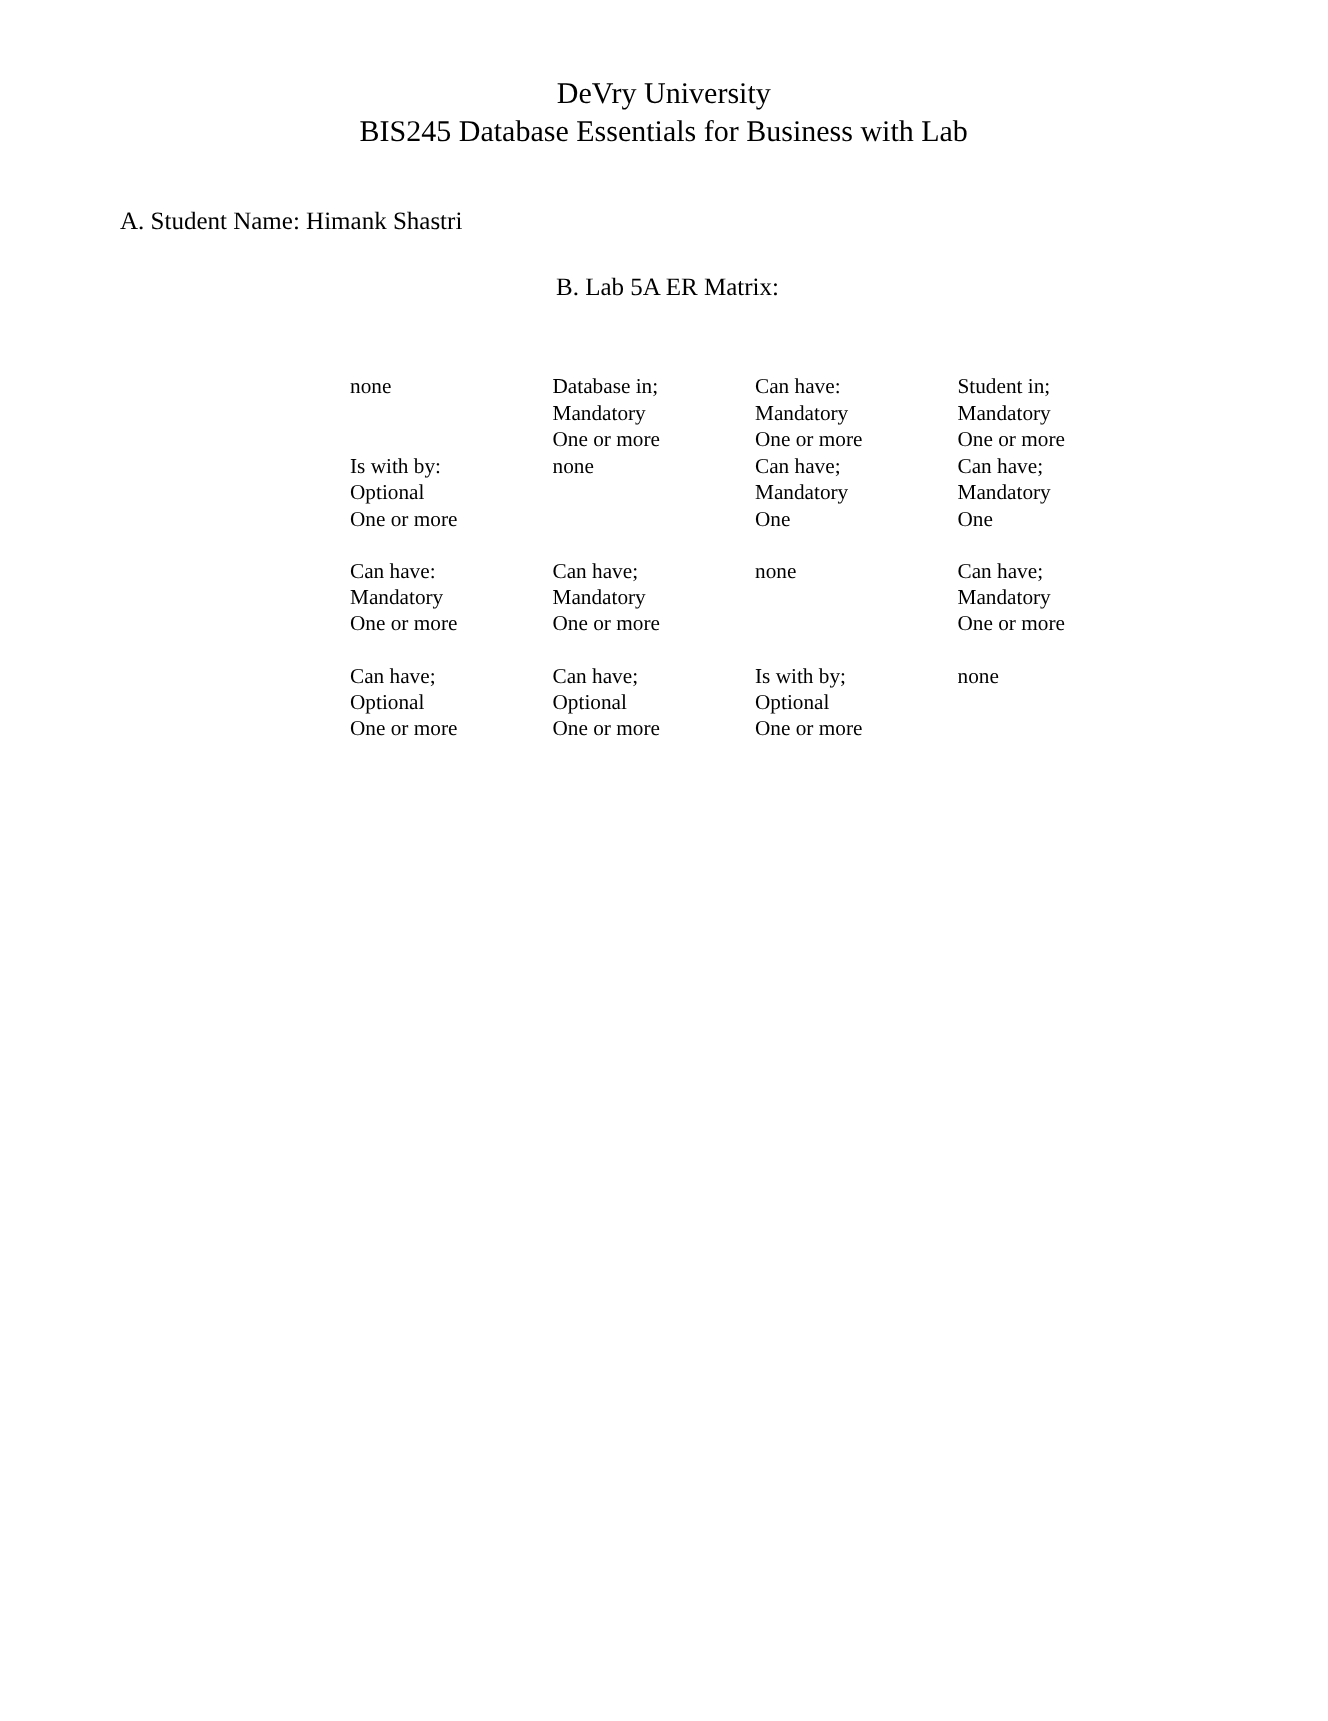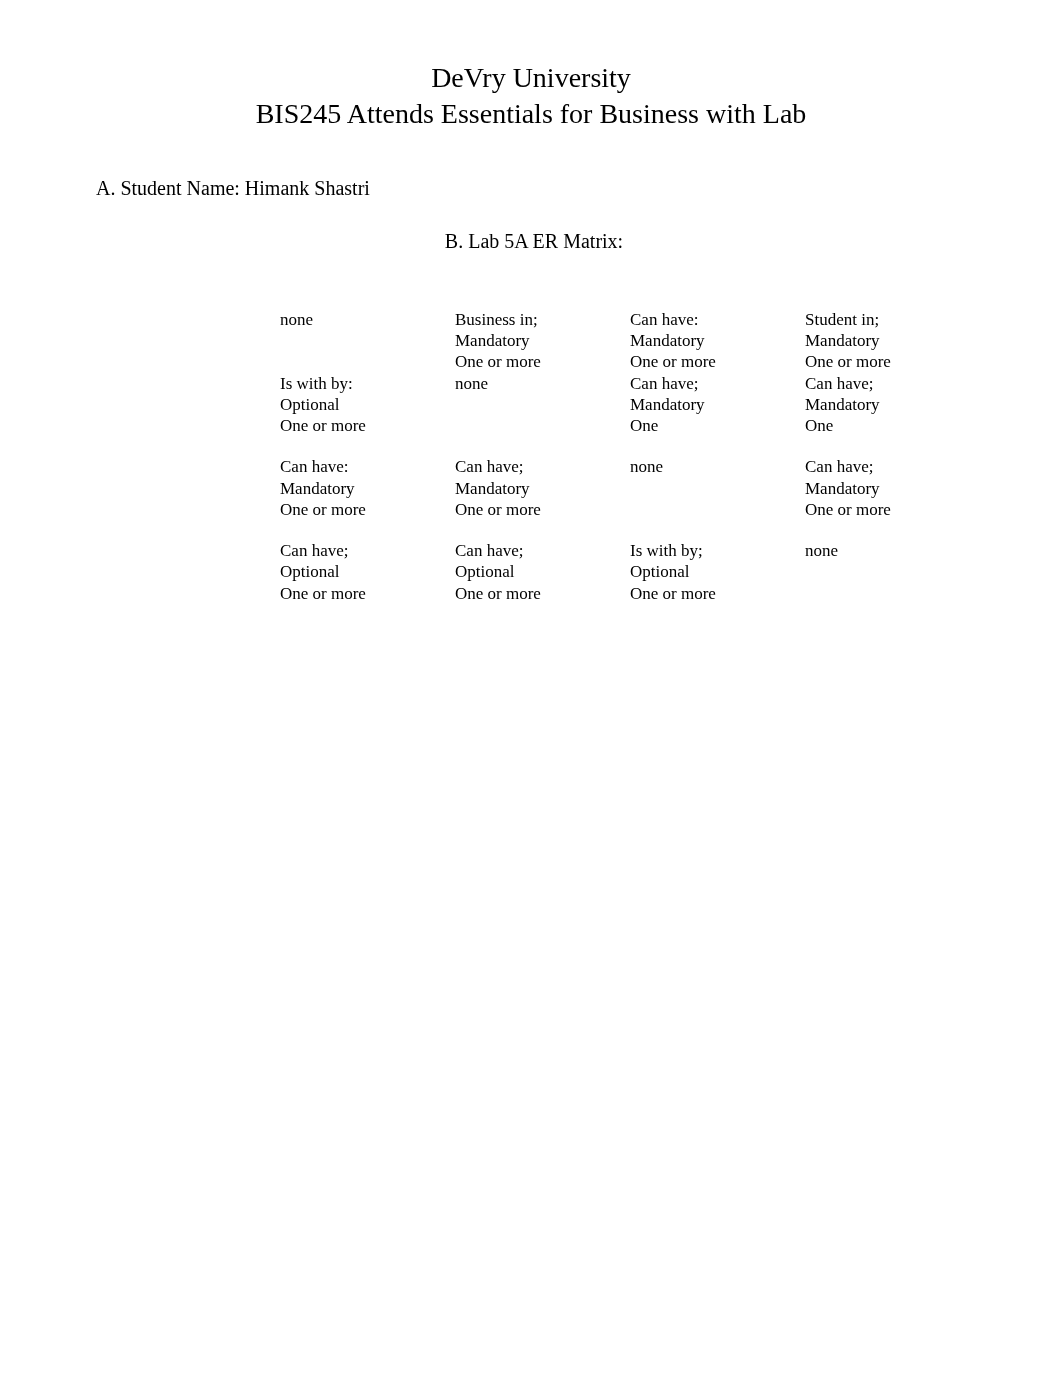--- a/index.html
+++ b/index.html
@@ -6,21 +6,21 @@
   body {
     width: 1062px;
     height: 1377px;
     background: #fff;
     font-family: "Times New Roman", Times, serif;
     color: #000;
     padding: 60px 90px 60px 90px;
   }
   .header {
     text-align: center;
-    font-size: 28px;
+    font-size: 24px;
     line-height: 1.3;
     margin-bottom: 44px;
   }
   .header div { }
   .section-a {
     font-size: 20px;
     margin-bottom: 30px;
     padding-left: 6px;
   }
   .section-b {
@@ -30,51 +30,50 @@
     text-align: center;
   }
   .matrix {
     margin-left: 190px;
     font-size: 17px;
     line-height: 1.25;
   }
   .matrix-row {
     display: flex;
     margin-bottom: 20px;
-    gap: 13px;
   }
   .matrix-row.first { margin-bottom: 0; }
   .matrix-cell {
     width: 162px;
     padding-right: 10px;
   }
   .matrix-cell div { white-space: nowrap; }
 </style>
 </head>
 <body>
 
 <div class="header">
   <div>DeVry University</div>
-  <div>BIS245 Attends Essentials for Business with Lab</div>
+  <div>BIS245 Database Essentials for Business with Lab</div>
 </div>
 
 <div class="section-a">A.  Student Name: Himank Shastri</div>
 
 <div class="section-b">B.    Lab 5A ER Matrix:</div>
 
 <div class="matrix">
 
   <div class="matrix-row first">
     <div class="matrix-cell">
       <div>none</div>
       <div></div>
       <div></div>
     </div>
     <div class="matrix-cell">
-      <div>Business in;</div>
+      <div>Database in;</div>
       <div>Mandatory</div>
       <div>One or more</div>
     </div>
     <div class="matrix-cell">
       <div>Can have:</div>
       <div>Mandatory</div>
       <div>One or more</div>
     </div>
     <div class="matrix-cell">
       <div>Student in;</div>

